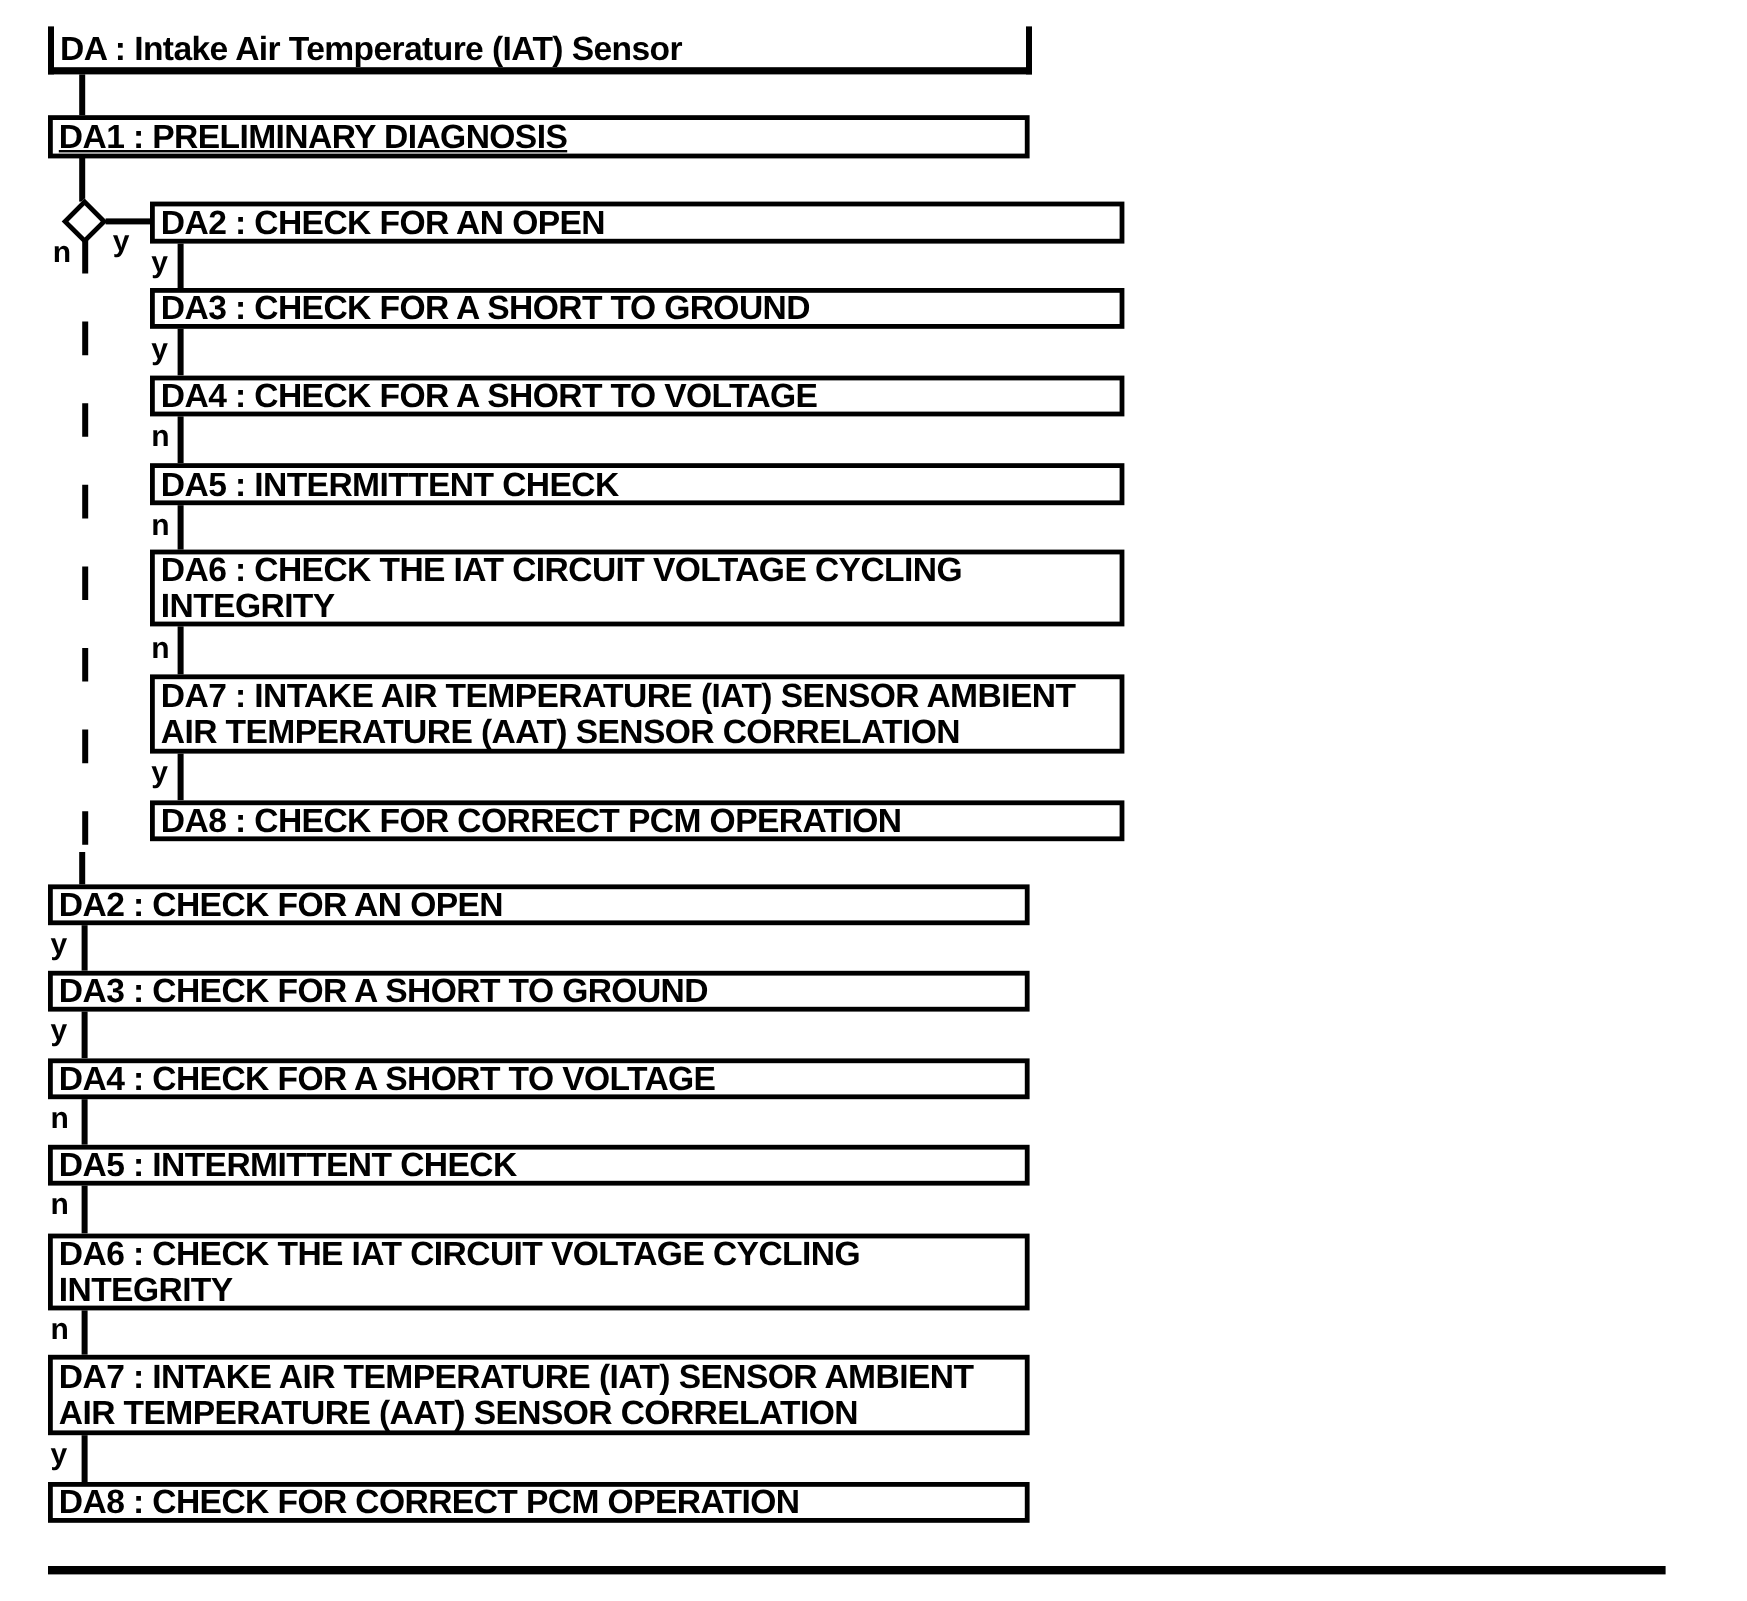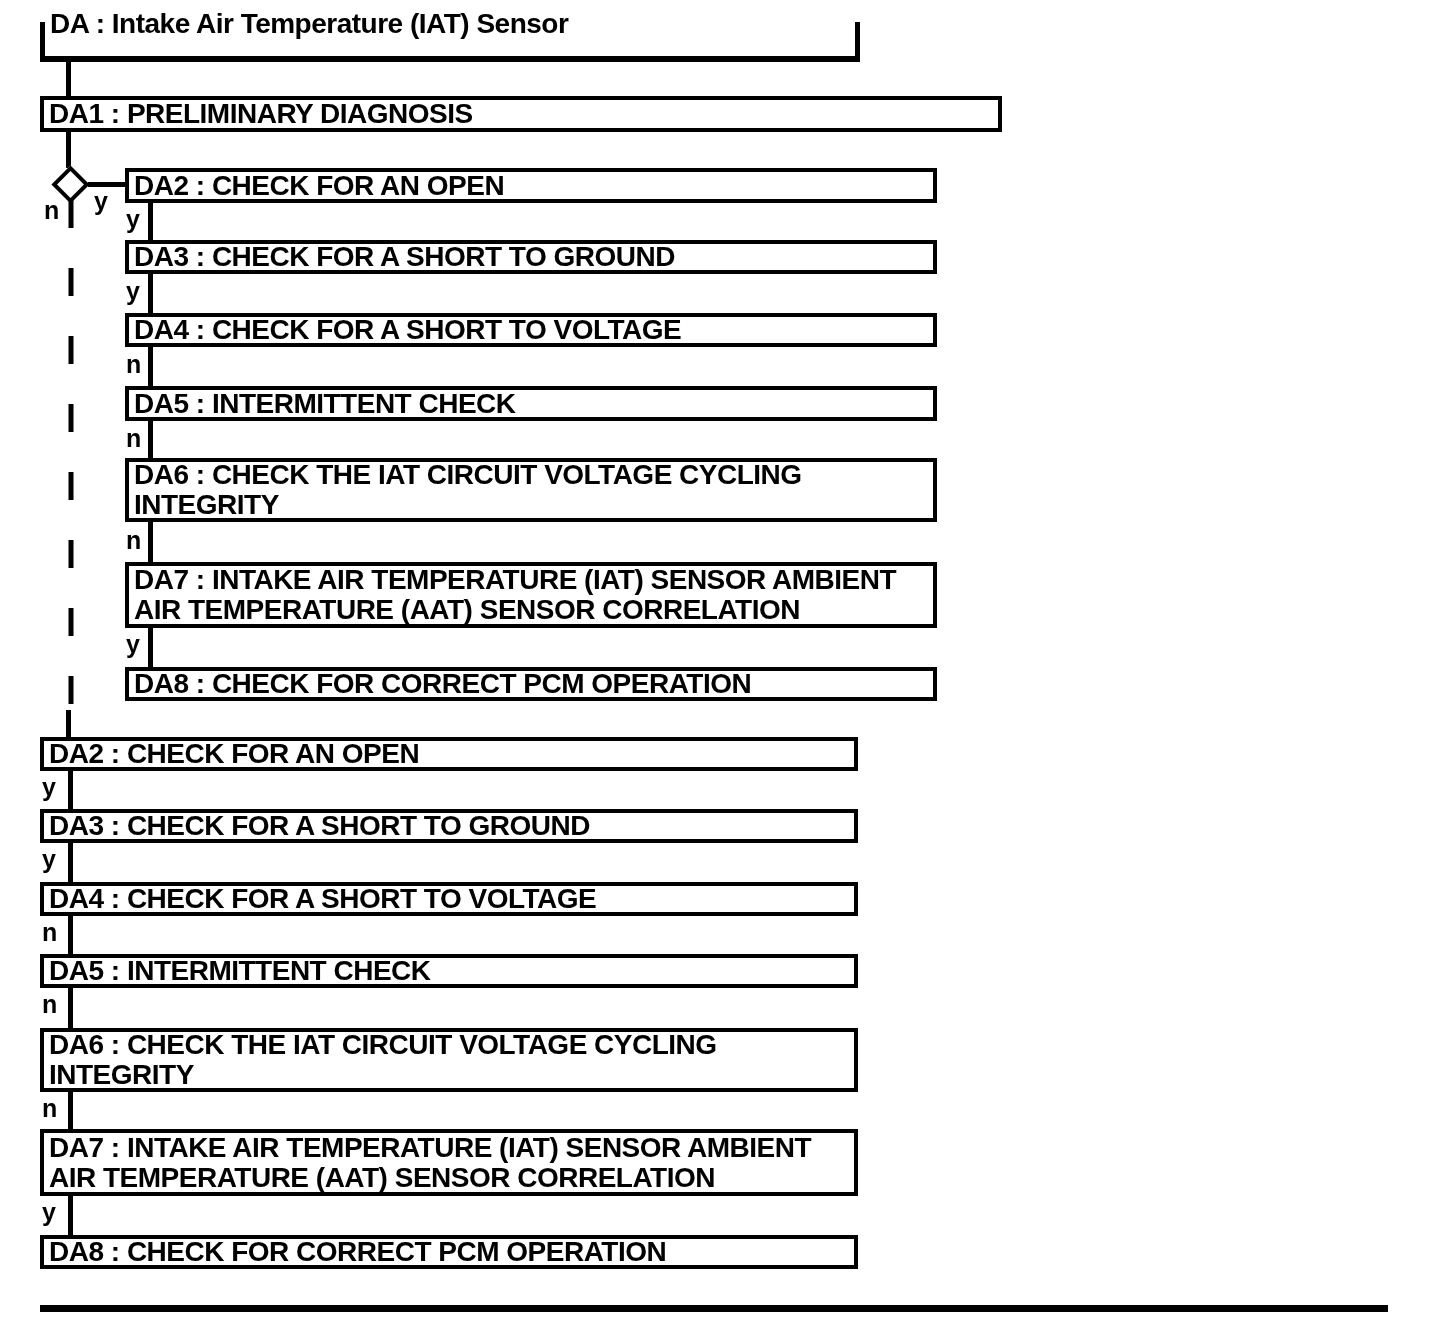--- a/index.html
+++ b/index.html
@@ -25,21 +25,21 @@
     line-height:30px;
     letter-spacing:-0.5px;
     white-space:normal;
   }
   .titlebox{
     border:none;
     border-left:5px solid #000;
     border-right:5px solid #000;
     border-bottom:6px solid #000;
     align-items:flex-end;
-    padding-bottom:17px;
+    padding-bottom:0;
   }
   .vconn{position:absolute;width:5px;background:#000;}
   .hconn{position:absolute;height:5px;background:#000;}
   .lbl{
     position:absolute;
     font-weight:bold;
     font-size:25px;
     line-height:26px;
     letter-spacing:-0.5px;
   }
@@ -57,21 +57,21 @@
 </style>
 </head>
 <body>
 
 <div id="stage">
 
   <div class="box titlebox" style="left:40px;top:22px;width:820px;height:40px;">DA : Intake Air Temperature (IAT) Sensor</div>
 
   <div class="vconn" style="left:66px;top:62px;height:35px;"></div>
 
-  <div class="box" style="left:40px;top:96px;width:962px;height:36px;">DA1 : PRELIMINARY DIAGNOSIS</div>
+  <div class="box" style="left:40px;top:96px;width:818px;height:36px;text-decoration:underline;">DA1 : PRELIMINARY DIAGNOSIS</div>
 
   <div class="vconn" style="left:66px;top:131px;height:37px;"></div>
 
   <div class="diamond"></div>
 
   <div class="hconn" style="left:88px;top:182px;width:37px;"></div>
 
   <div class="lbl" style="left:94px;top:188px;">y</div>
   <div class="lbl" style="left:44px;top:197px;">n</div>
 

